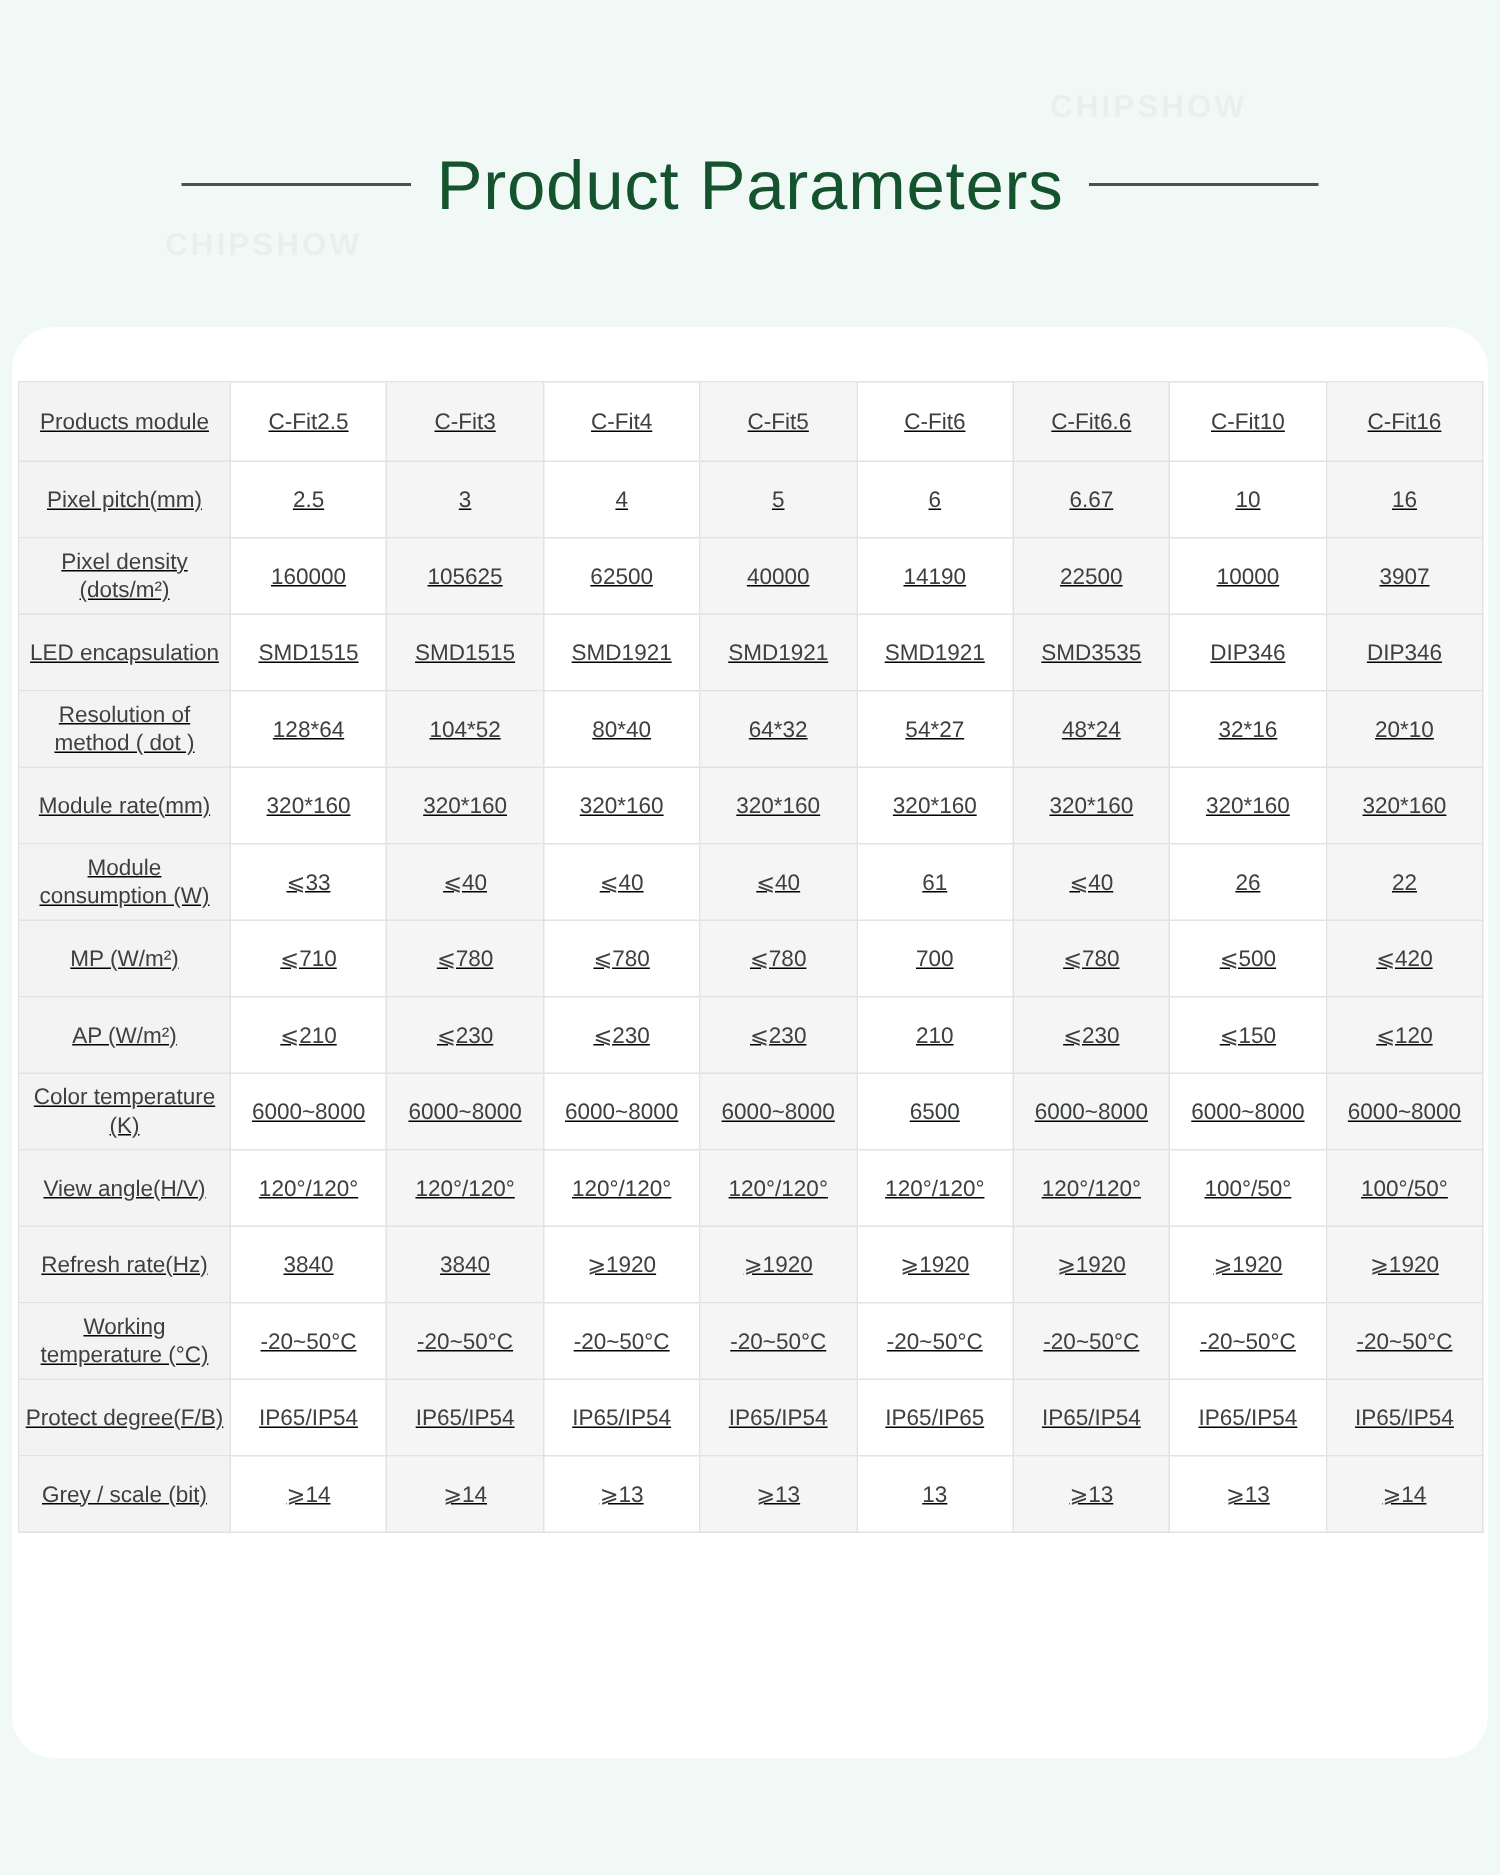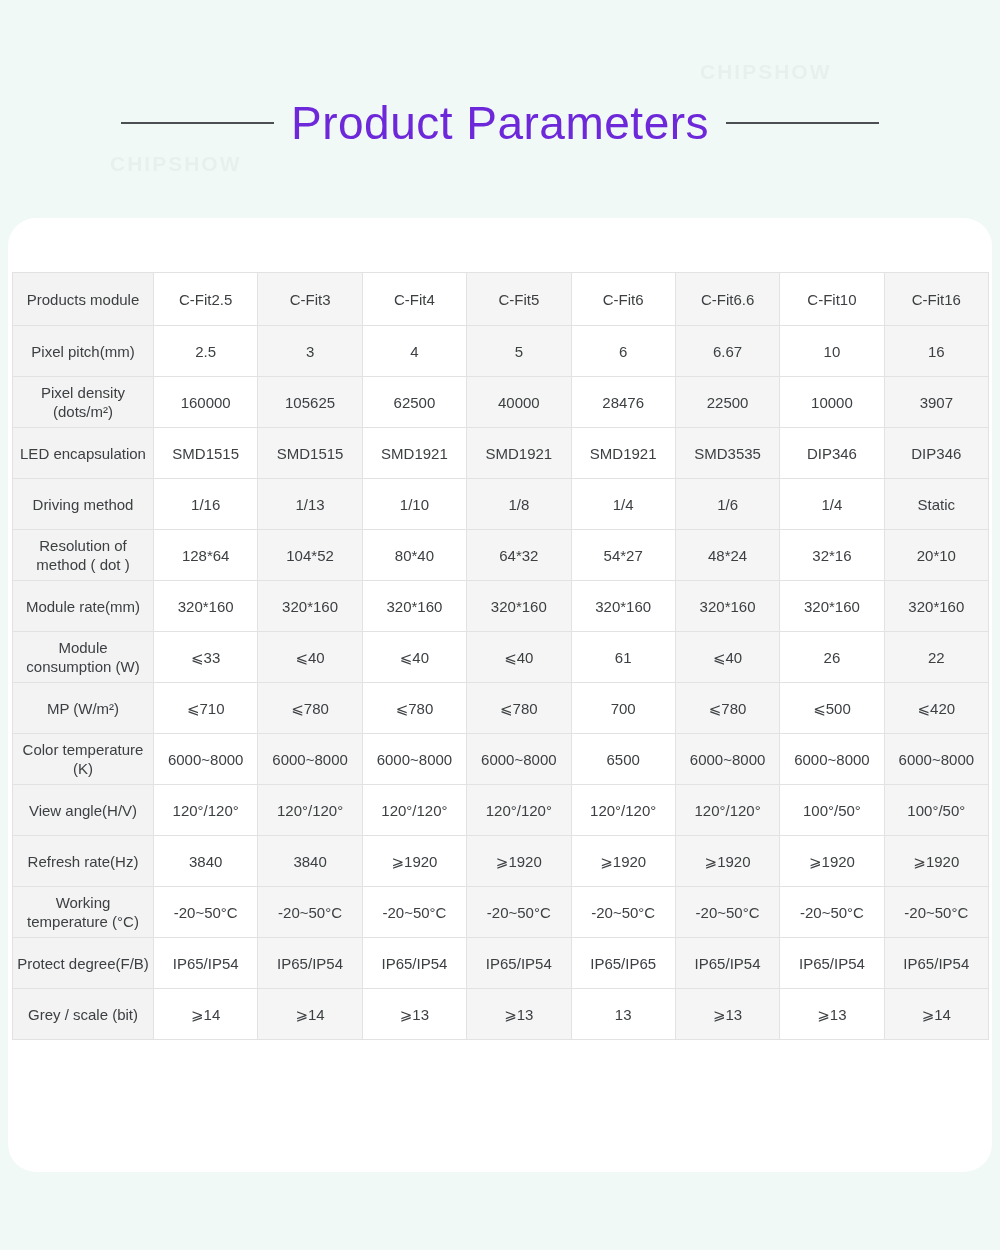--- a/index.html
+++ b/index.html
@@ -25,40 +25,41 @@
   }
   .title-rule {
     width: 153px;
     height: 2px;
     background: #4c4f52;
   }
   h1.page-title {
     margin: 0 17px;
     font-size: 46px;
     font-weight: 400;
-    color: #6d28d9;
+    color: #14532d;
     letter-spacing: 0.5px;
     white-space: nowrap;
   }
   .card {
     position: absolute;
     top: 218px;
     left: 8px;
     width: 984px;
     height: 954px;
     background: #ffffff;
     border-radius: 28px;
   }
   table.params {
     position: absolute;
-    top: 54px;
+    top: 36px;
     left: 4px;
     width: 976px;
     border-collapse: collapse;
     table-layout: fixed;
+    text-decoration: underline;
   }
   table.params th,
   table.params td {
     border: 1px solid #e2e2e2;
     height: 46px;
     text-align: center;
     vertical-align: middle;
     font-size: 15px;
     font-weight: 400;
     color: #3d4043;
@@ -140,46 +141,35 @@
           <td>10</td>
           <td class="alt-col">16</td>
         </tr>
         <tr>
           <td class="label-cell">Pixel density
 (dots/m²)</td>
           <td>160000</td>
           <td class="alt-col">105625</td>
           <td>62500</td>
           <td class="alt-col">40000</td>
-          <td>28476</td>
+          <td>14190</td>
           <td class="alt-col">22500</td>
           <td>10000</td>
           <td class="alt-col">3907</td>
         </tr>
         <tr>
           <td class="label-cell">LED encapsulation</td>
           <td>SMD1515</td>
           <td class="alt-col">SMD1515</td>
           <td>SMD1921</td>
           <td class="alt-col">SMD1921</td>
           <td>SMD1921</td>
           <td class="alt-col">SMD3535</td>
           <td>DIP346</td>
           <td class="alt-col">DIP346</td>
-        </tr>
-        <tr>
-          <td class="label-cell">Driving method</td>
-          <td>1/16</td>
-          <td class="alt-col">1/13</td>
-          <td>1/10</td>
-          <td class="alt-col">1/8</td>
-          <td>1/4</td>
-          <td class="alt-col">1/6</td>
-          <td>1/4</td>
-          <td class="alt-col">Static</td>
         </tr>
         <tr>
           <td class="label-cell">Resolution of
 method ( dot )</td>
           <td>128*64</td>
           <td class="alt-col">104*52</td>
           <td>80*40</td>
           <td class="alt-col">64*32</td>
           <td>54*27</td>
           <td class="alt-col">48*24</td>
@@ -214,20 +204,31 @@
           <td>⩽710</td>
           <td class="alt-col">⩽780</td>
           <td>⩽780</td>
           <td class="alt-col">⩽780</td>
           <td>700</td>
           <td class="alt-col">⩽780</td>
           <td>⩽500</td>
           <td class="alt-col">⩽420</td>
         </tr>
         <tr>
+          <td class="label-cell">AP (W/m²)</td>
+          <td>⩽210</td>
+          <td class="alt-col">⩽230</td>
+          <td>⩽230</td>
+          <td class="alt-col">⩽230</td>
+          <td>210</td>
+          <td class="alt-col">⩽230</td>
+          <td>⩽150</td>
+          <td class="alt-col">⩽120</td>
+        </tr>
+        <tr>
           <td class="label-cell">Color temperature
 (K)</td>
           <td>6000~8000</td>
           <td class="alt-col">6000~8000</td>
           <td>6000~8000</td>
           <td class="alt-col">6000~8000</td>
           <td>6500</td>
           <td class="alt-col">6000~8000</td>
           <td>6000~8000</td>
           <td class="alt-col">6000~8000</td>

